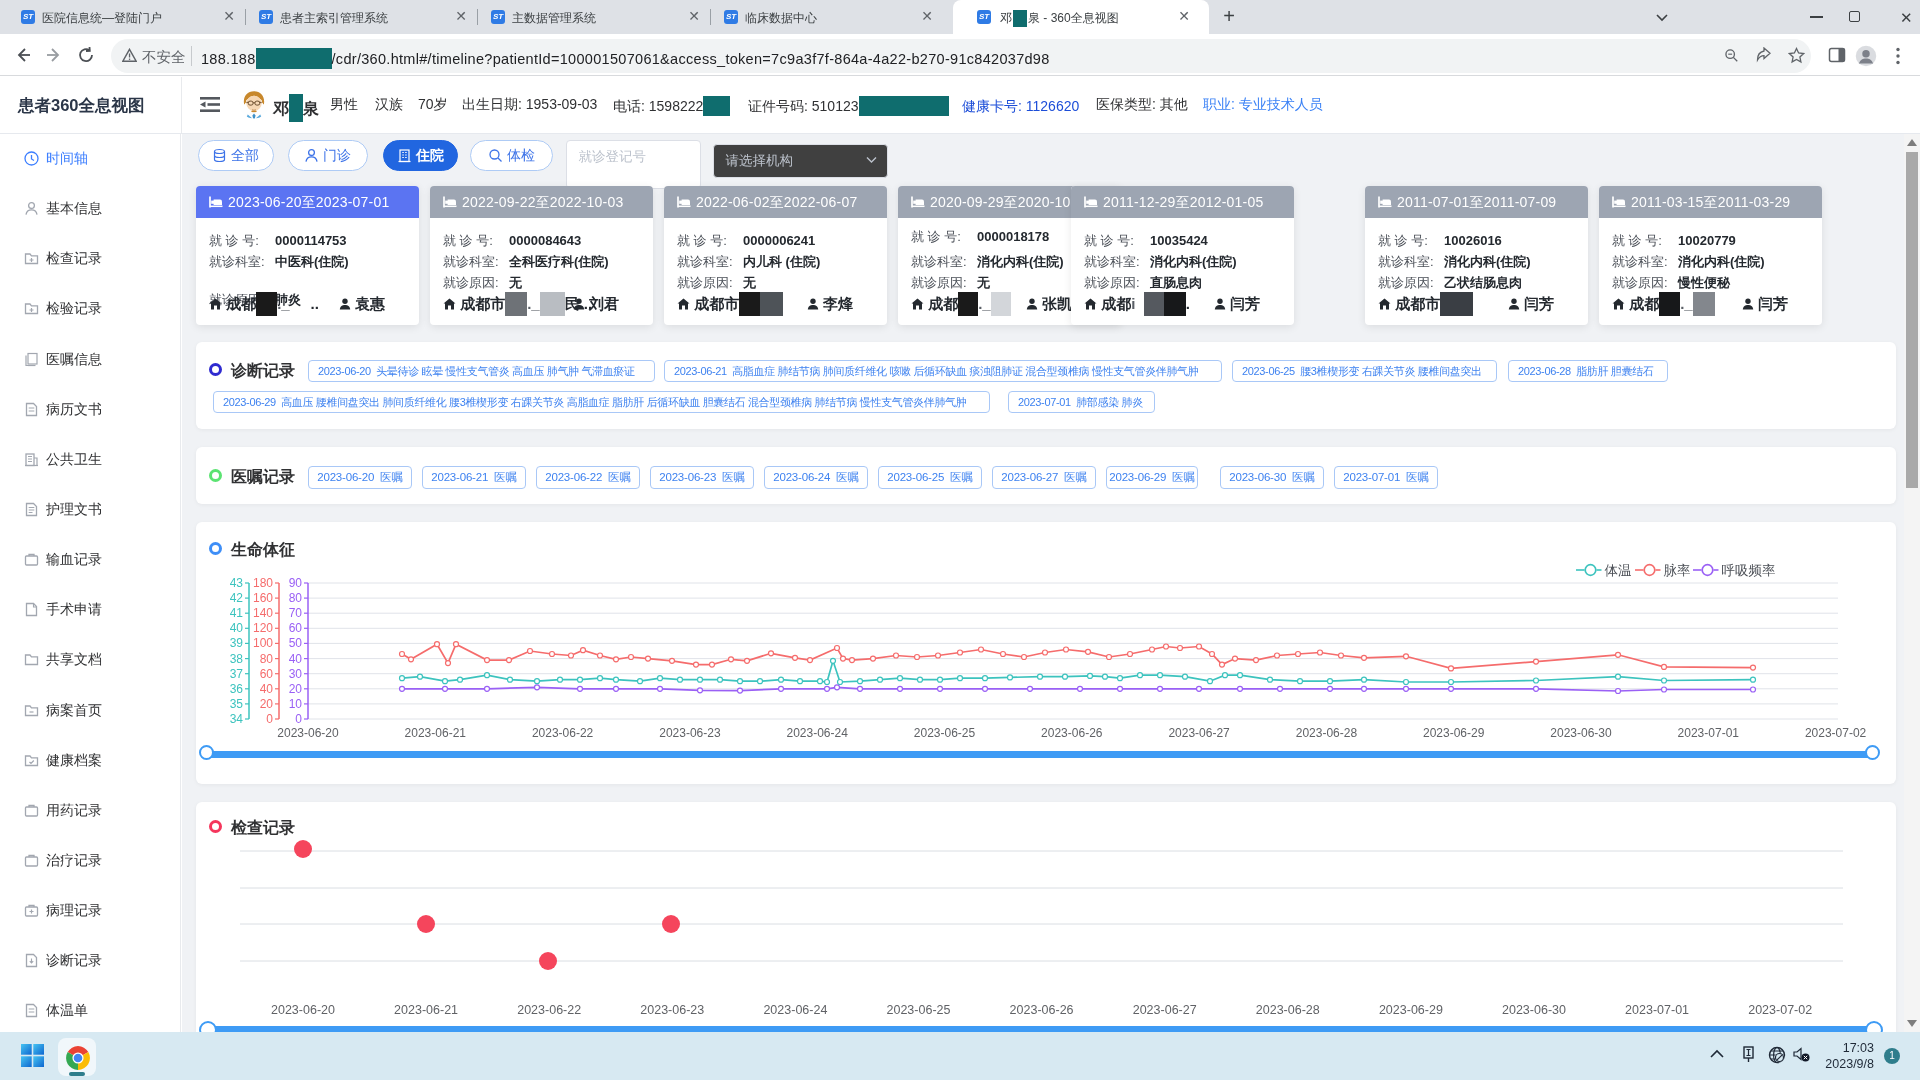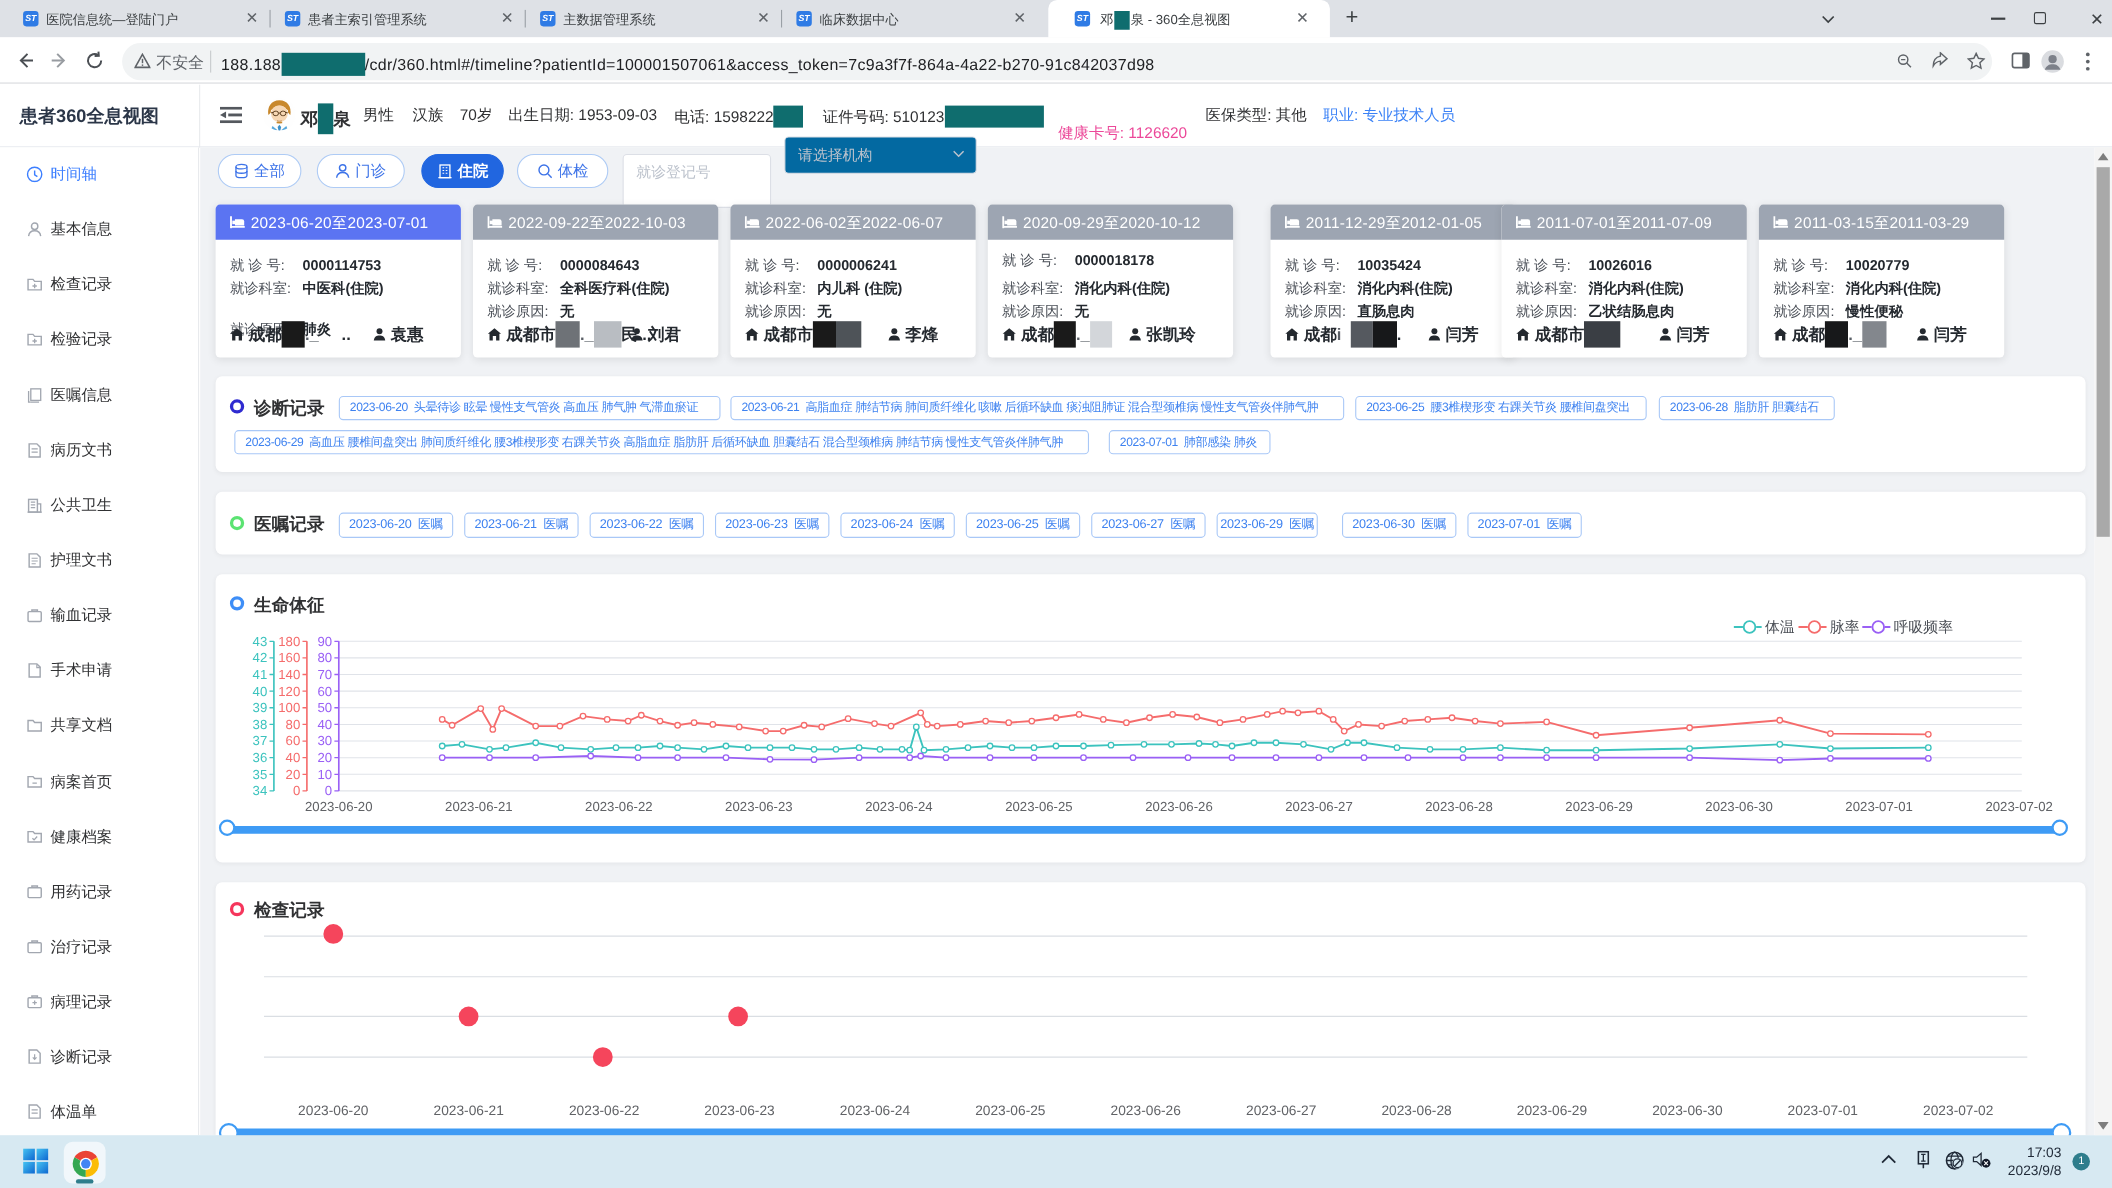--- a/index.html
+++ b/index.html
@@ -177,21 +177,21 @@
 <path d="M15 24.4 L16.6 26.4 L15.7 30 L14.3 30 L13.4 26.4 Z" fill="#3C8FC8"></path>
 </g>
 </svg>
 <div class="abs" style="left:273px;top:94px;font-size:16px;font-weight:bold;color:#303133;">邓<span class="census" style="width:14px;height:28px;vertical-align:-8px;"></span>泉</div>
 <div class="abs" style="left:330px;top:96px;font-size:14px;color:#303133;">男性</div>
 <div class="abs" style="left:375px;top:96px;font-size:14px;color:#303133;">汉族</div>
 <div class="abs" style="left:418px;top:96px;font-size:14px;color:#303133;">70岁</div>
 <div class="abs" style="left:462px;top:96px;font-size:14px;color:#303133;">出生日期:&nbsp;1953-09-03</div>
 <div class="abs" style="left:613px;top:96px;font-size:14px;color:#303133;">电话:&nbsp;1598222<span class="census" style="width:27px;height:20px;vertical-align:-5px;"></span></div>
 <div class="abs" style="left:748px;top:96px;font-size:14px;color:#303133;">证件号码:&nbsp;510123<span class="census" style="width:90px;height:20px;vertical-align:-5px;"></span></div>
-<div class="abs" style="left:962px;top:112px;font-size:14px;color:#ec4899;">健康卡号:&nbsp;1126620</div>
+<div class="abs" style="left:962px;top:98px;font-size:14px;color:#1d4ed8;">健康卡号:&nbsp;1126620</div>
 <div class="abs" style="left:1096px;top:96px;font-size:14px;color:#303133;">医保类型:&nbsp;其他</div>
 <div class="abs" style="left:1203px;top:96px;font-size:14px;color:#3b82f6;">职业:&nbsp;专业技术人员</div>
 
 <div class="abs" id="sidebar"></div>
 <div class="abs" id="content"></div>
 
 <div class="mitem" style="top:149px;color:#3D7FFF;">
     <svg class="mic" width="15" height="15" viewBox="0 0 15 15">
       <circle cx="7.5" cy="7.5" r="6.5" stroke="#3D7FFF" stroke-width="1.3" fill="none"></circle>
       <path d="M7.5 4 V8 L10 9.5" stroke="#3D7FFF" stroke-width="1.3" fill="none"></path>
@@ -335,21 +335,21 @@
       <path d="M5.3 4.5 H6.8 M8.2 4.5 H9.7 M5.3 7 H6.8 M8.2 7 H9.7 M5.3 9.5 H6.8 M8.2 9.5 H9.7" stroke="#fff" stroke-width="1.1"></path>
       <path d="M1.5 13.5 H13.5" stroke="#fff" stroke-width="1.2"></path>
     </svg> 住院</div>
 <div class="pill" style="left:470px;width:83px;line-height:29px;"><svg width="15" height="15" viewBox="0 0 15 15" style="vertical-align:-3px;">
       <circle cx="6.5" cy="6.5" r="4.5" stroke="#3D73E8" stroke-width="1.3" fill="none"></circle>
       <path d="M10 10 L13.5 13.5" stroke="#3D73E8" stroke-width="1.3"></path>
     </svg> 体检</div>
 <div class="abs" style="left:565.5px;top:140px;width:135px;height:49px;background:#fff;border:1px solid #DCDFE6;border-radius:4px;">
     <span style="position:absolute;left:12px;top:7px;font-size:13.5px;color:#BCC2CC;">就诊登记号</span>
   </div>
-<div class="abs" style="left:712.5px;top:124px;width:175px;height:34px;background:#0369a1;border:1px solid #DCDFE6;border-radius:4px;">
+<div class="abs" style="left:712.5px;top:144px;width:175px;height:34px;background:#404040;border:1px solid #DCDFE6;border-radius:4px;">
     <span style="position:absolute;left:12px;top:7px;font-size:13.5px;color:#BCC2CC;">请选择机构</span>
     <svg style="position:absolute;right:10px;top:11px;" width="11" height="8" viewBox="0 0 11 8">
       <path d="M1 1.5 L5.5 6 L10 1.5" stroke="#BCC2CC" stroke-width="1.4" fill="none"></path>
     </svg>
   </div>
 
 <div class="card" style="left:196px;">
 <div class="chead act">
       <svg width="14" height="12" viewBox="0 0 14 12">
         <path d="M1 0.5 V11.5" stroke="#fff" stroke-width="1.7"></path>
@@ -422,21 +422,21 @@
 <div class="crow" style="top:30px;margin-top:12px;"><span style="display:inline-block;width:66px;">就 诊 号:</span><b>0000018178</b></div>
 <div class="crow" style="top:67px;"><span style="display:inline-block;width:66px;">就诊科室:</span><b>消化内科(住院)</b></div>
 <div class="crow" style="top:88px;"><span style="display:inline-block;width:66px;">就诊原因:</span><b>无</b></div>
 <div class="cfoot" style="top:109px;"><svg width="13" height="12" viewBox="0 0 13 12" style="vertical-align:-1px;">
         <path d="M6.5 0.5 L12.5 5.5 H11 V11.5 H8 V7.5 H5 V11.5 H2 V5.5 H0.5 Z" fill="#24292F"></path>
       </svg> 成都<span class="blk" style="width:20px;height:24px;background:#1A1A1A;"></span><span style="color:#5A5F66;">._</span><span class="blk" style="width:20px;height:24px;background:#D3D6DA;"></span><span style="position:absolute;right:22px;"><svg width="12" height="12" viewBox="0 0 12 12" style="vertical-align:-1px;">
           <circle cx="6" cy="3.2" r="2.7" fill="#24292F"></circle>
           <path d="M0.8 11.5 C1.3 8 3.2 7 6 7 C8.8 7 10.7 8 11.2 11.5 Z" fill="#24292F"></path>
         </svg> 张凯玲</span></div>
 </div>
-<div class="card" style="left:1155px;">
+<div class="card" style="left:1071px;">
 <div class="chead">
       <svg width="14" height="12" viewBox="0 0 14 12">
         <path d="M1 0.5 V11.5" stroke="#fff" stroke-width="1.7"></path>
         <path d="M1 10.3 H13.5" stroke="#fff" stroke-width="1.5"></path>
         <rect x="2.2" y="4.6" width="3.4" height="3.2" fill="#fff"></rect>
         <path d="M4.6 3.4 H11 Q13 3.4 13 5.4 V9 H4.6 Z" fill="#fff"></path>
       </svg>
       <span class="cdate">2011-12-29至2012-01-05</span>
     </div>
 <div class="crow" style="top:46px;"><span style="display:inline-block;width:66px;">就 诊 号:</span><b>10035424</b></div>

